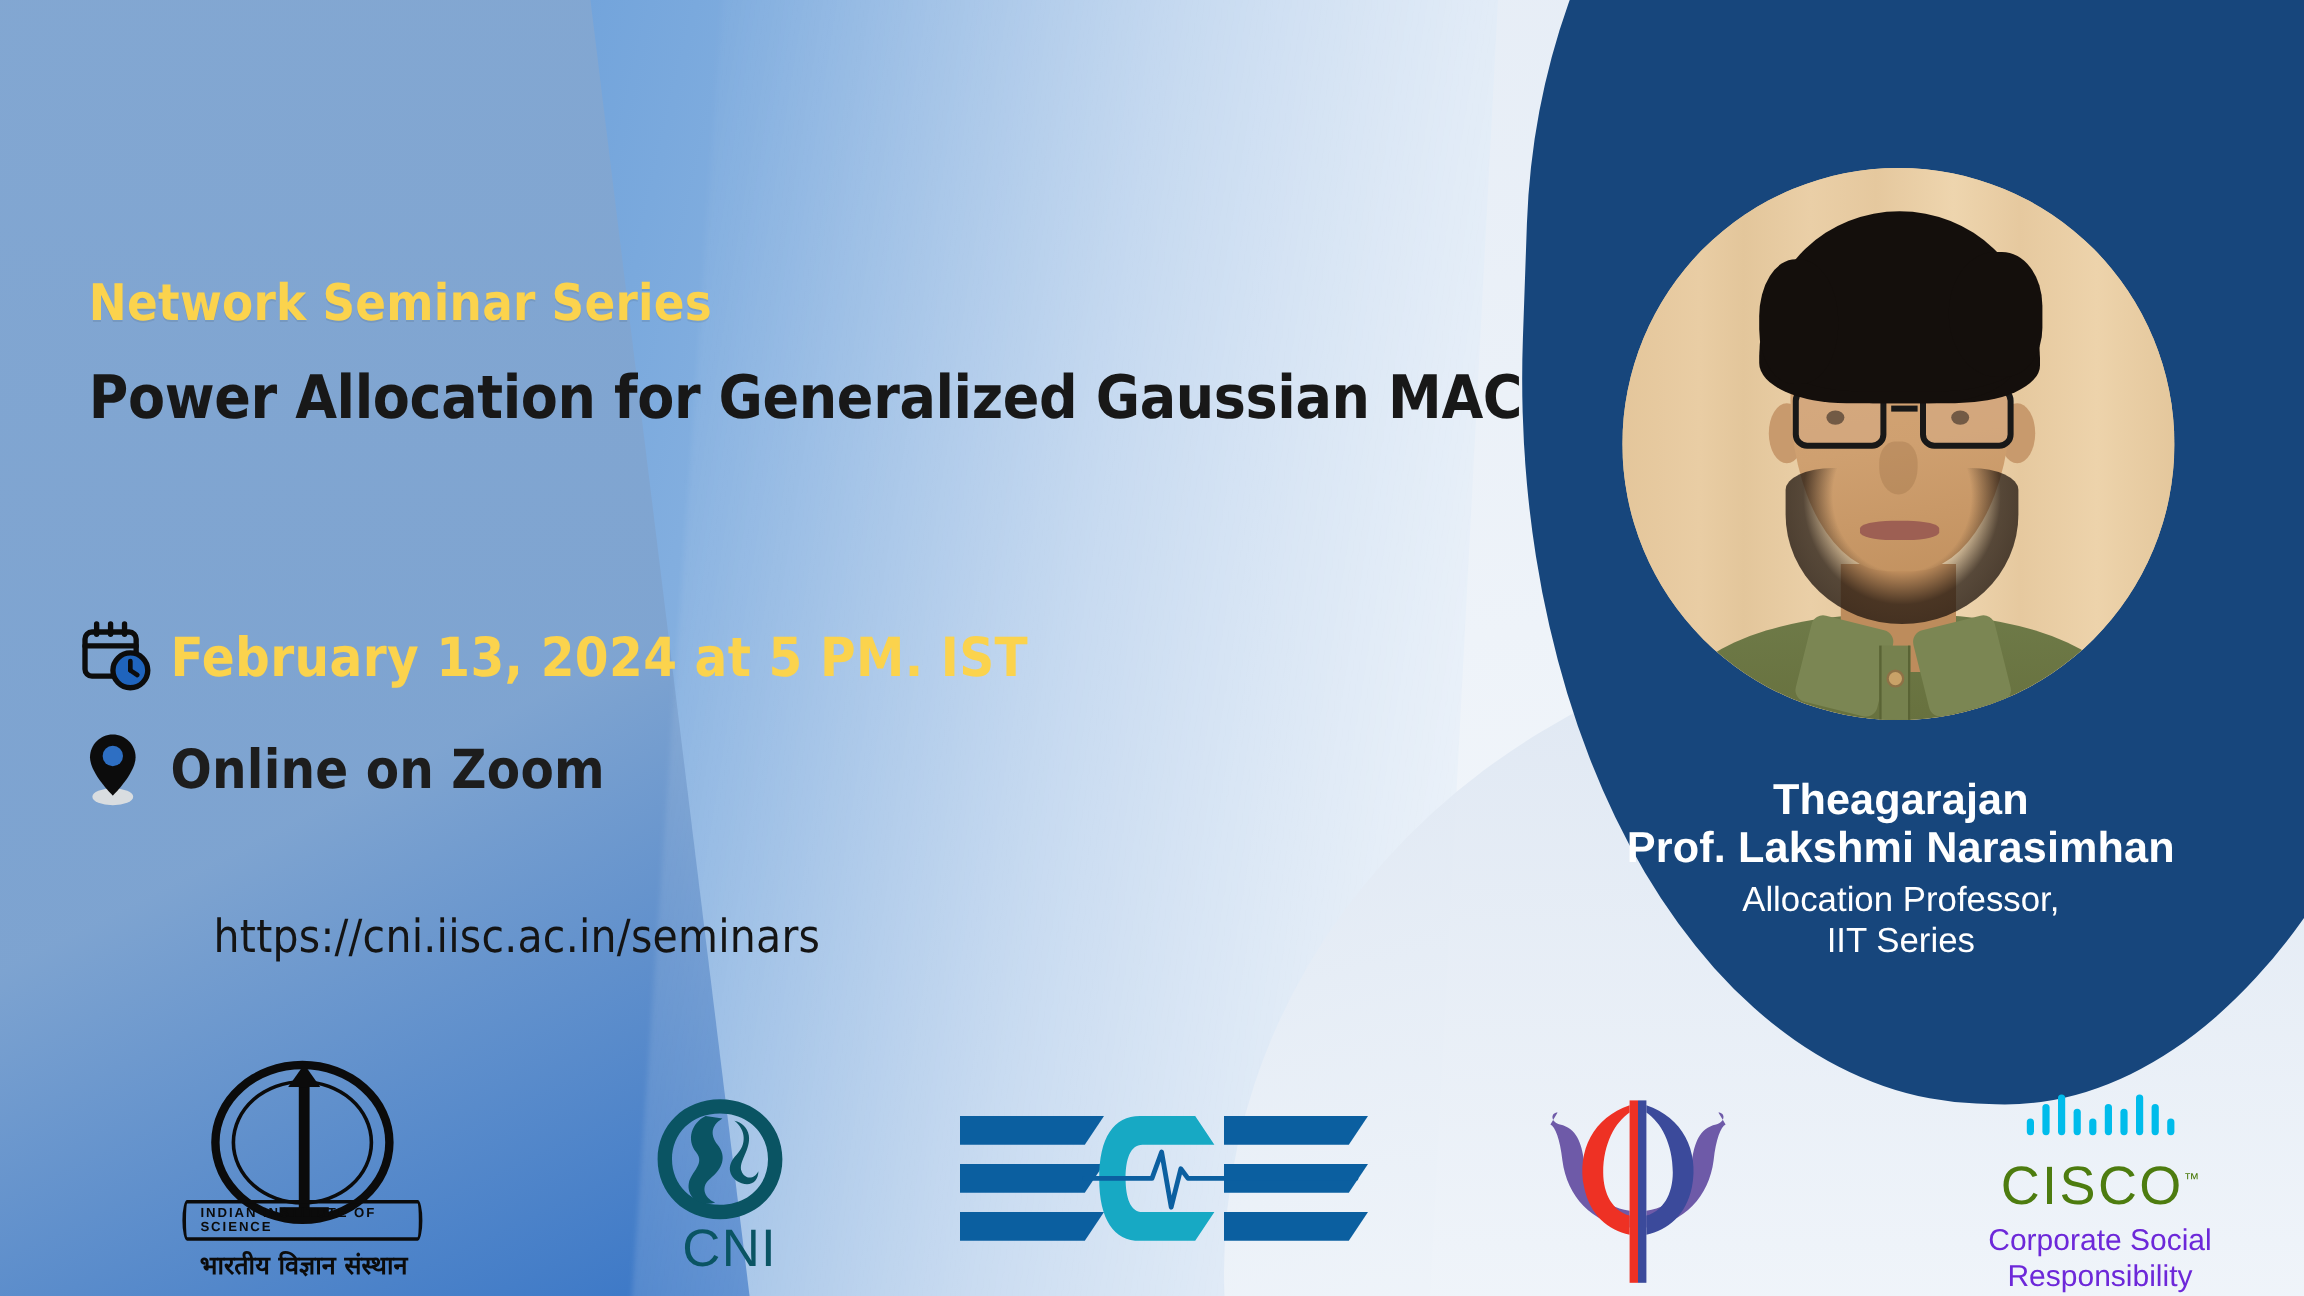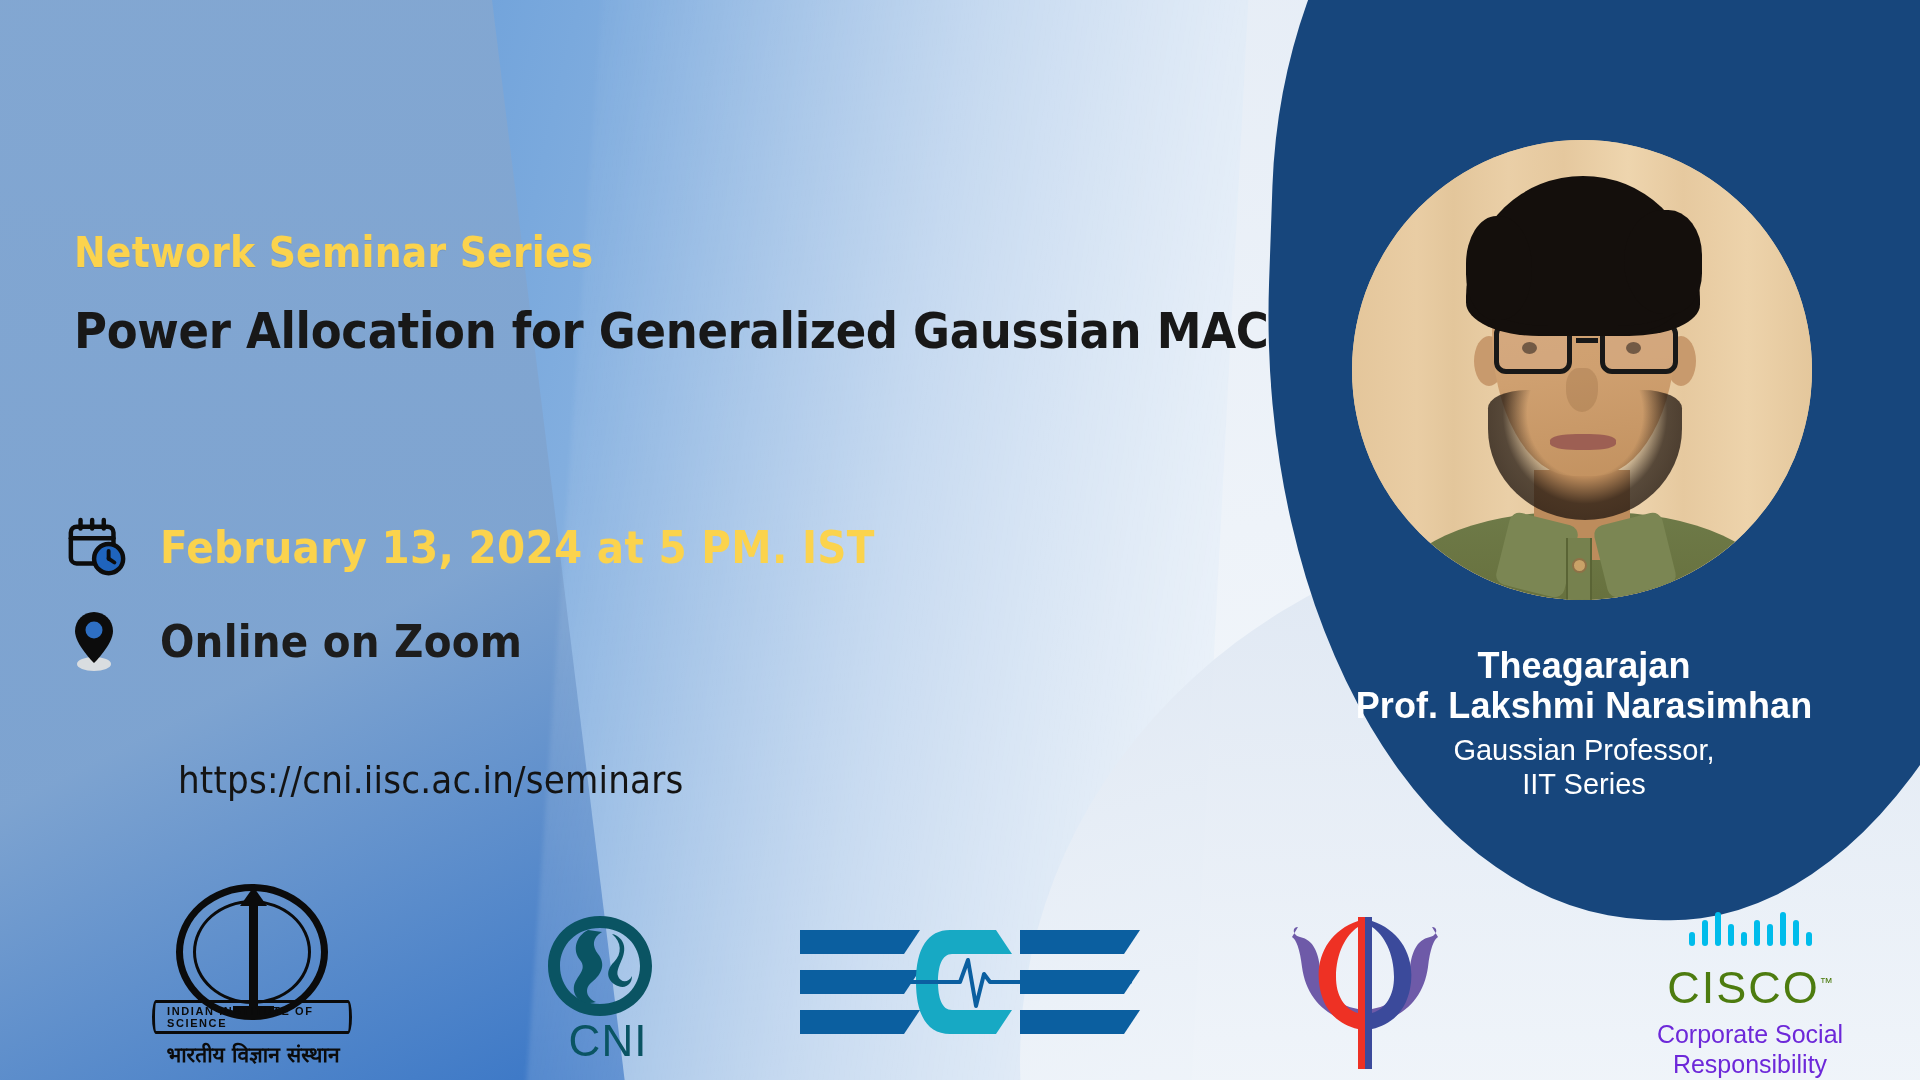--- a/index.html
+++ b/index.html
@@ -89,21 +89,21 @@
     font-family: "DejaVu Sans Condensed", "Liberation Sans Narrow", "Liberation Sans", sans-serif;
     text-shadow: 0 1px 0 rgba(0,0,0,.08);
   }
   .title {
     position: absolute; left: 74px; top: 302px;
     font-size: 50px; font-weight: 700; letter-spacing: -.3px;
     color: #181818; white-space: nowrap;
     font-family: "DejaVu Sans Condensed", "Liberation Sans Narrow", "Liberation Sans", sans-serif;
   }
 
-  .info-row { position: absolute; display: flex; align-items: center; gap: 18px; }
+  .info-row { position: absolute; display: flex; align-items: center; }
   .info-row .ico { width: 76px; display: flex; justify-content: flex-start; align-items: center; }
   .row-date { left: 66px; top: 516px; }
   .row-venue { left: 66px; top: 610px; }
 
   .date-text {
     font-size: 45px; font-weight: 700; color: #fbd34d;
     font-family: "DejaVu Sans Condensed", "Liberation Sans Narrow", "Liberation Sans", sans-serif;
     letter-spacing: .3px; white-space: nowrap;
   }
   .venue-text {
@@ -386,21 +386,21 @@
     </div>
     <div class="ph-hair"></div>
   </div>
 
   <div class="speaker-block">
     <div class="speaker-name">
       <div>Theagarajan</div>
       <div>Prof.  Lakshmi Narasimhan</div>
     </div>
     <div class="speaker-aff">
-      <div>Gaussian Professor,</div>
+      <div>Allocation Professor,</div>
       <div>IIT Series</div>
     </div>
   </div>
 
   <div class="logos">
 
     <div class="logo logo-iisc">
       <div class="iisc-wreath"></div>
       <div class="iisc-pillar"></div>
       <div class="iisc-ribbon">

